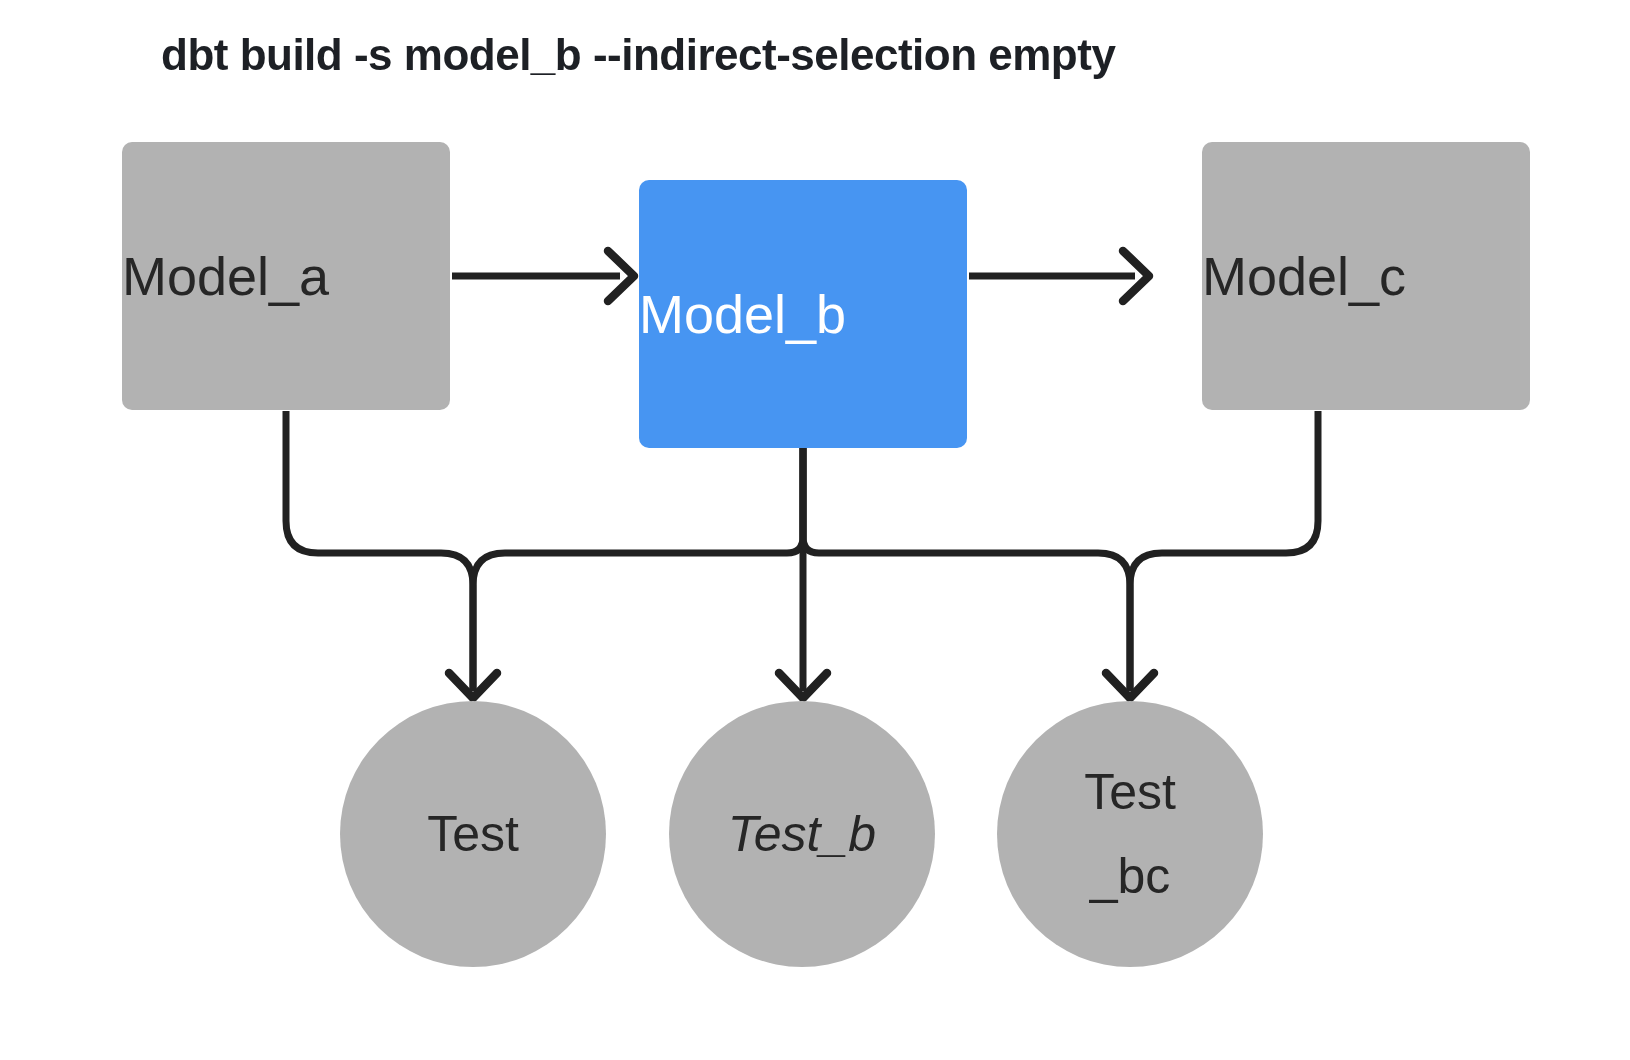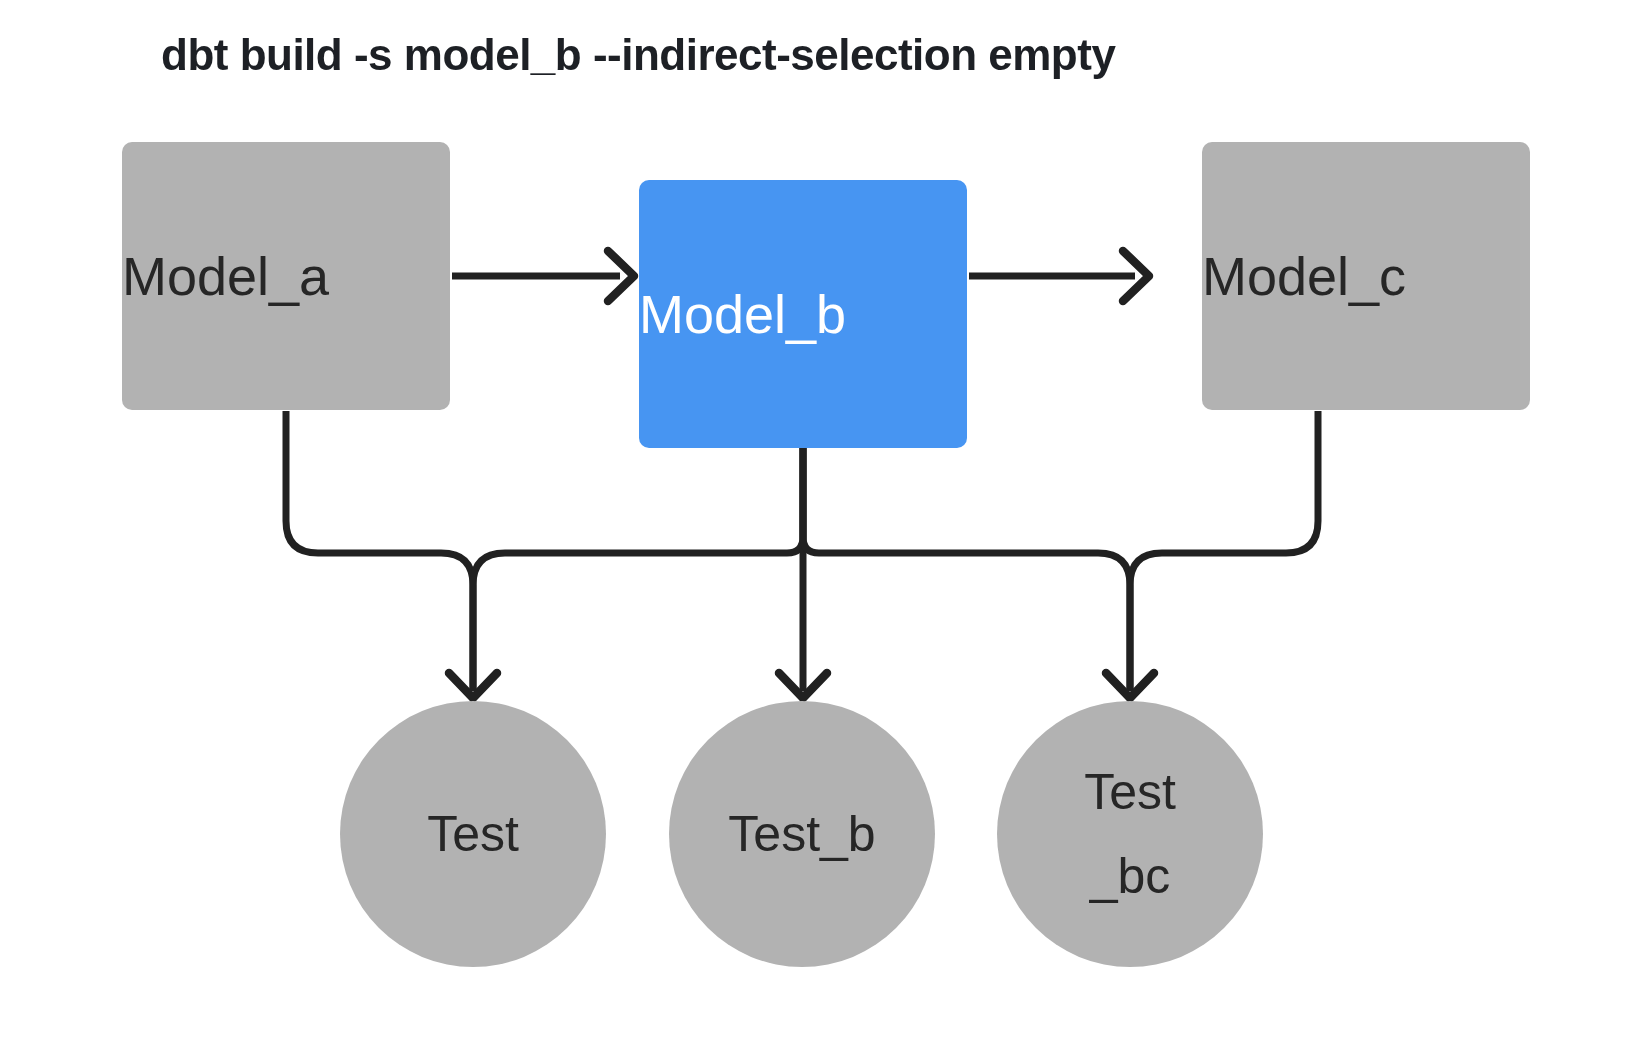--- a/index.html
+++ b/index.html
@@ -83,21 +83,21 @@
     flex-direction: column;
     align-items: center;
     justify-content: center;
     text-align: center;
     font-size: 50px;
     font-weight: 500;
     line-height: 1.68;
     z-index: 2;
   }
   .node-circle.pos-ab { left: 340px; }
-  .node-circle.pos-b  { left: 669px; }
+  .node-circle.pos-b  { left: 669px; font-style: italic; }
   .node-circle.pos-bc { left: 997px; }
 </style>
 </head>
 <body>
 
 <div class="stage">
 
   <div class="title">dbt build -s model_b --indirect-selection empty</div>
 
   <svg class="edges" viewBox="0 0 1630 1060">

